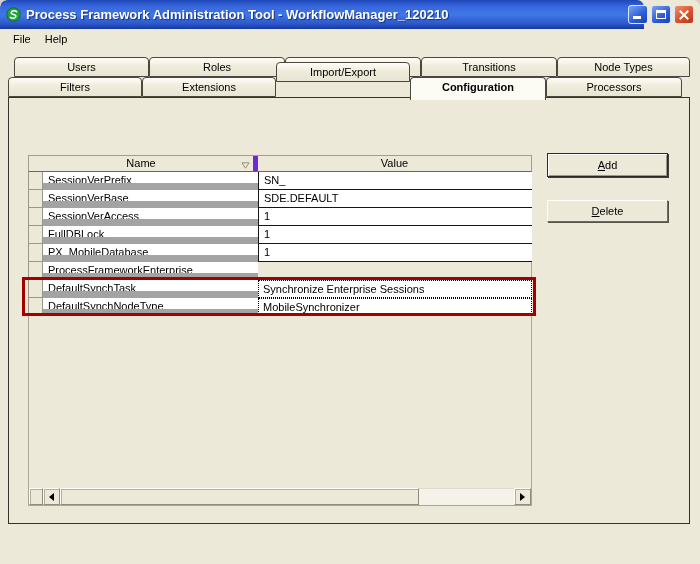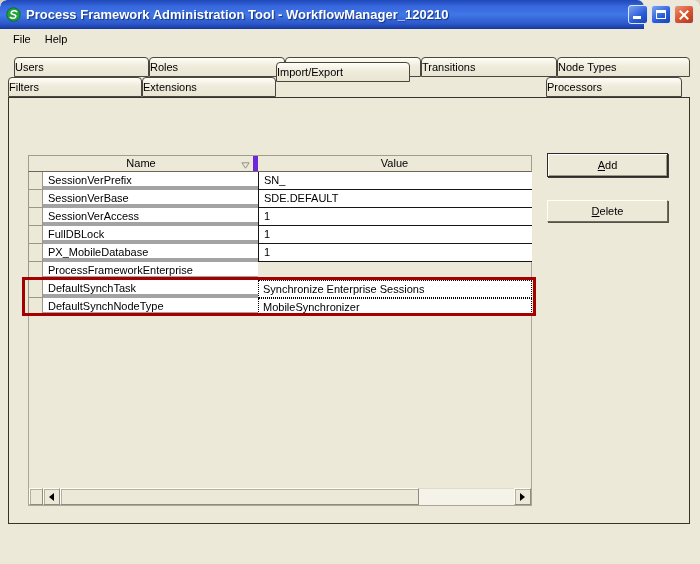--- a/index.html
+++ b/index.html
@@ -31,21 +31,21 @@
   .glyph-min { position:absolute; left:4px; bottom:4px; width:8px; height:3px; background:#fff; }
   .glyph-max { position:absolute; left:4px; top:4px; width:10px; height:9px; border:1px solid #fff; border-top:3px solid #fff; }
   .glyph-close-a,.glyph-close-b { position:absolute; left:3px; top:8px; width:12px; height:2px; background:#fff; }
   .glyph-close-a { transform:rotate(45deg); } .glyph-close-b { transform:rotate(-45deg); }
   
   .menubar { position:absolute; left:4px; top:29px; width:692px; height:19px; background:#ece9d8; display:flex; align-items:center; }
   .menu-item { padding:2px 7px; cursor:default; }
   .menu-item:first-child { margin-left:2px; }
   
   .tab {
-    position:absolute; height:20px; z-index:3; line-height:19px;
+    position:absolute; height:20px; z-index:3; text-align:center; line-height:19px;
     background:linear-gradient(180deg,#fffef8 0%,#efecdc 45%,#e9e5d4 100%);
     border:1px solid #4a473d; border-radius:4px 4px 0 0; cursor:default;
     white-space:nowrap; overflow:hidden;
   }
   .tab.sel {
     height:23px; background:#fdfcf4; border-bottom:none; font-weight:bold; z-index:5;
   }
   
   .panel { position:absolute; left:8px; top:97px; width:682px; height:427px; border:1px solid #35332b; background:#ece9d8; z-index:1; }
   
@@ -54,21 +54,21 @@
     position:absolute; left:28px; top:155px; width:504px; height:17px; z-index:3;
     display:flex; background:#ece9d8; border:1px solid #a29e8c; border-bottom:1px solid #6b6759;
   }
   .hdr-name { position:relative; width:229px; border-right:5px solid #6d28d9; text-align:center; line-height:15px; }
   .hdr-value { flex:1; text-align:center; line-height:15px; }
   .sort-tri { position:absolute; right:3px; top:3px; width:9px; height:9px; }
   .grid-rows { position:absolute; left:28px; top:172px; width:504px; z-index:3; }
   .grow { display:flex; height:18px; }
   .cell-rowhdr { width:15px; background:#ece9d8; border:1px solid #9b9787; border-top:none; }
   .cell-name {
-    width:215px; background:#fff; border-bottom:4px solid #a3a3a3;
+    width:215px; background:#fff; border-bottom:7px solid #a3a3a3;
     padding-left:5px; line-height:17px; white-space:nowrap; overflow:hidden;
   }
   .cell-value {
     flex:1; background:#fff; border-bottom:1px solid #161616; border-left:1px solid #161616;
     padding-left:5px; line-height:17px; white-space:nowrap; overflow:hidden;
   }
   .grow.hl .cell-value { border:1px dotted #000; padding-left:4px; }
   
   .red-rect { position:absolute; left:22px; top:277px; width:514px; height:39px; border:3px solid #a40000; z-index:20; pointer-events:none; }
   
@@ -131,20 +131,21 @@
 
   <div class="tab" style="left:14px;  top:57px; width:135px;">Users</div>
   <div class="tab" style="left:149px; top:57px; width:136px;">Roles</div>
   <div class="tab" style="left:285px; top:57px; width:136px;">States</div>
   <div class="tab" style="left:421px; top:57px; width:136px;">Transitions</div>
   <div class="tab" style="left:557px; top:57px; width:133px;">Node Types</div>
 
   <div class="tab" style="left:8px;   top:77px; width:134px;">Filters</div>
   <div class="tab" style="left:142px; top:77px; width:134px;">Extensions</div>
   <div class="tab" style="left:276px; top:62px; width:134px;">Import/Export</div>
+  <div class="tab sel" style="left:410px; top:77px; width:136px;">Configuration</div>
   <div class="tab" style="left:546px; top:77px; width:136px;">Processors</div>
 
   <div class="grid-frame"></div>
 
   <div class="grid-header">
     <div class="hdr-name">
       <span>Name</span>
       <span class="sort-tri">
         <svg width="9" height="9" viewBox="0 0 10 10">
             <polygon points="1,2 9,2 5,8" fill="#ece9d8" stroke="#8a8675" stroke-width="1"></polygon>

